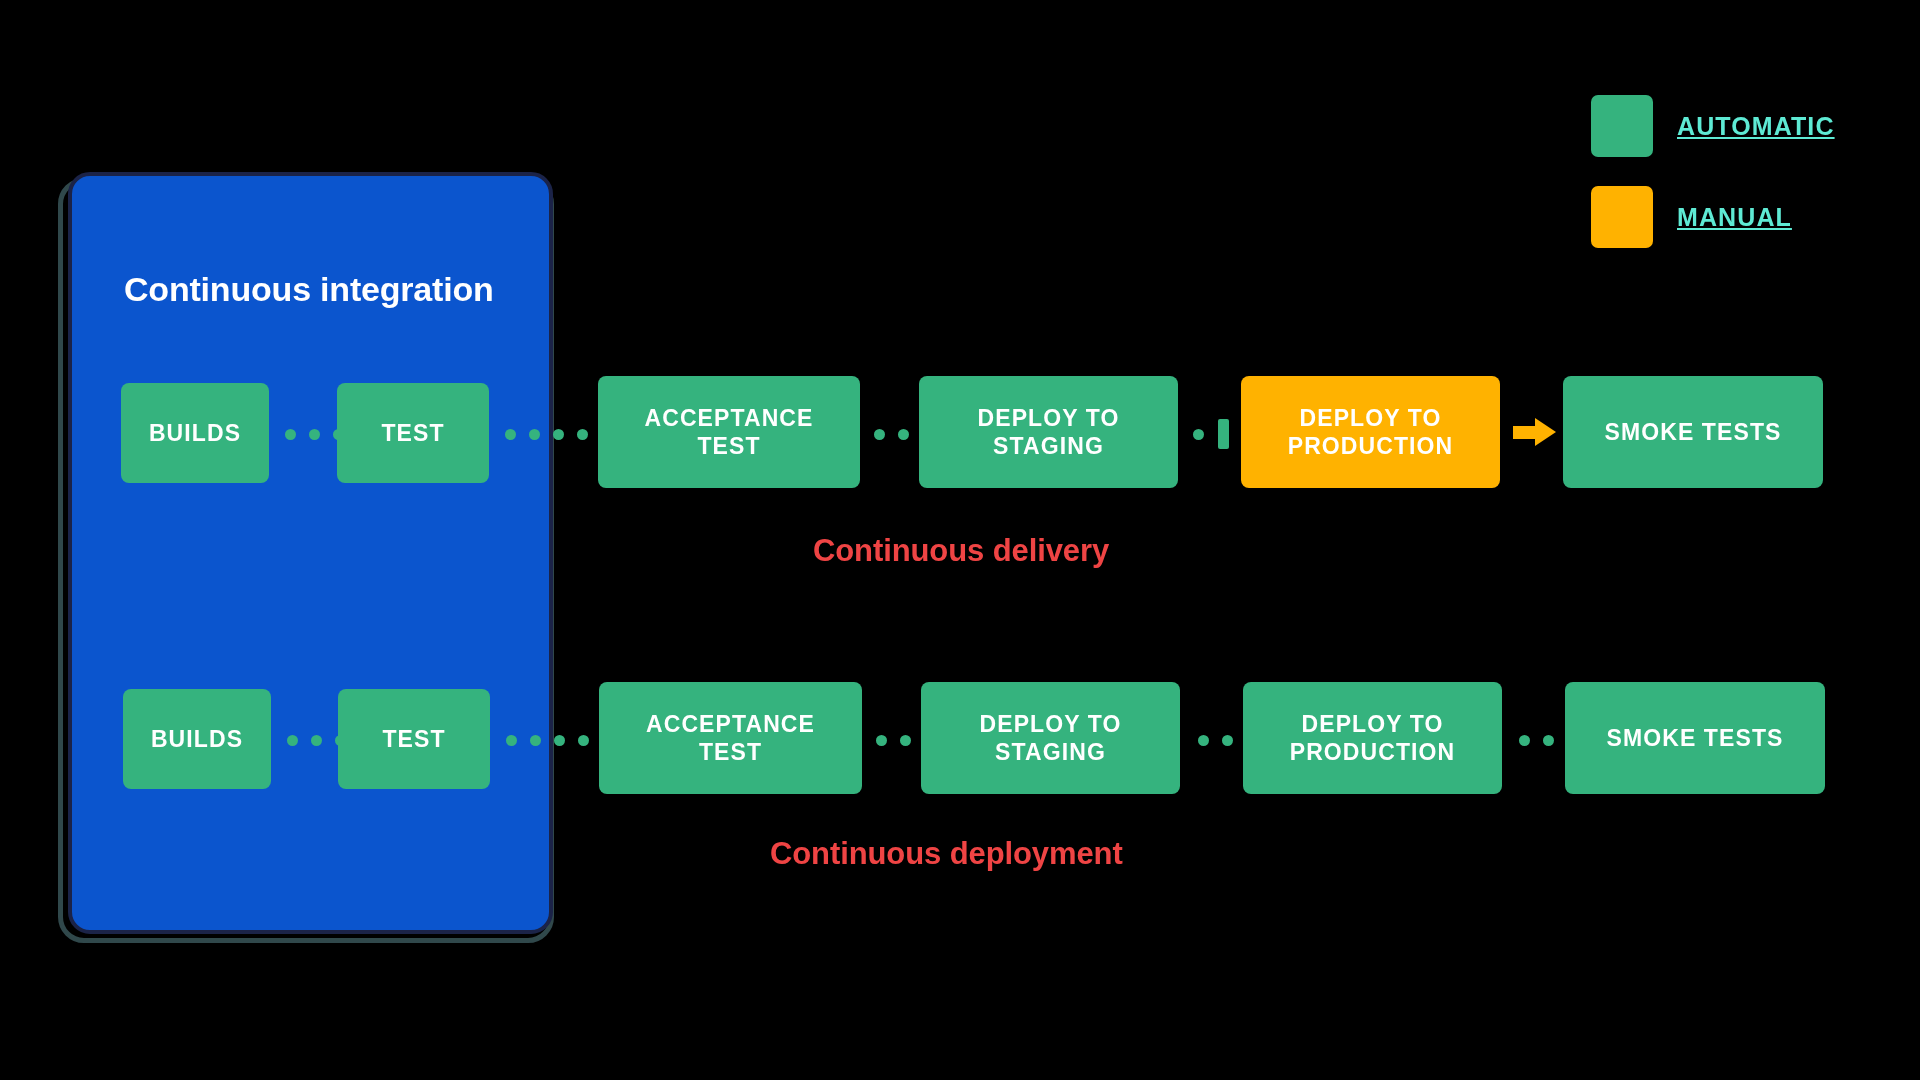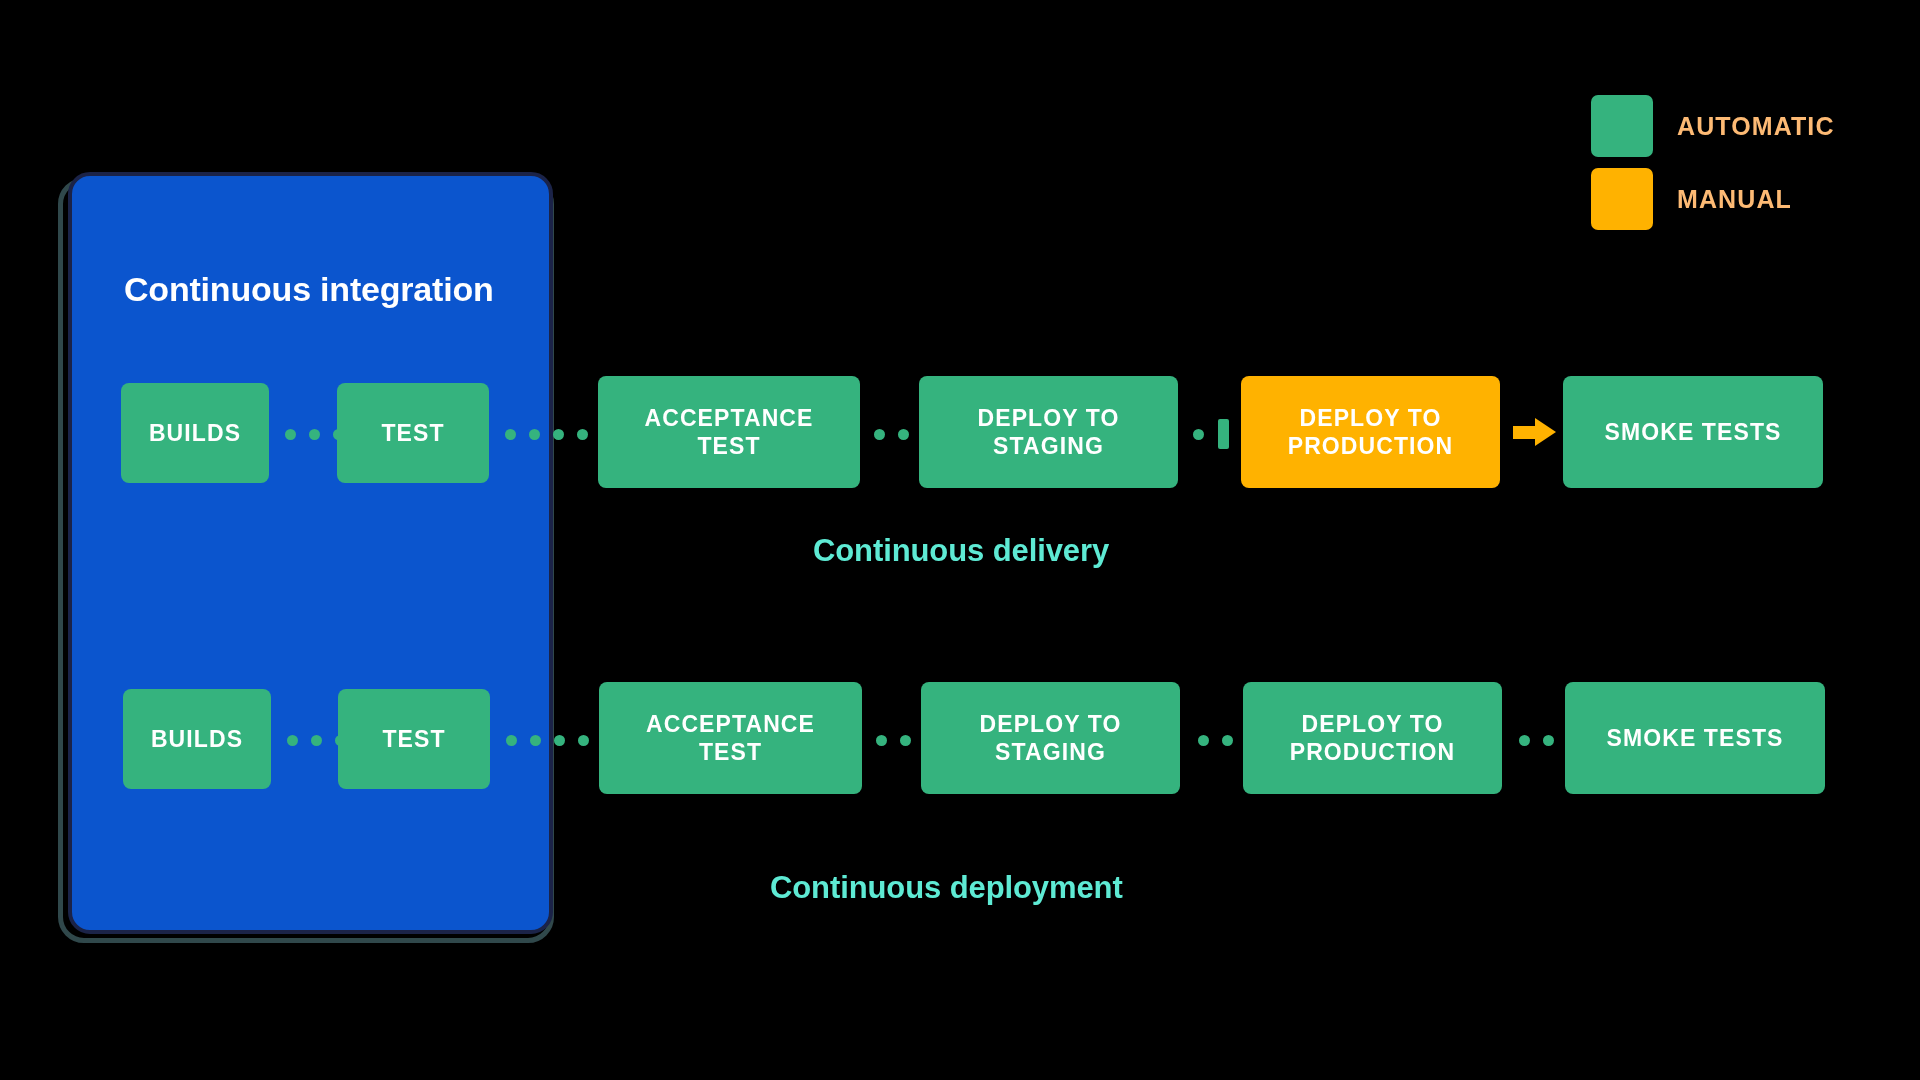--- a/index.html
+++ b/index.html
@@ -116,44 +116,45 @@
     border-top: 14px solid transparent;
     border-bottom: 14px solid transparent;
     border-left: 21px solid #ffb200;
   }
 
   
   .caption {
     position: absolute;
     font-size: 31px;
     font-weight: bold;
-    color: #5eead4;
+    color: #ef4444;
     letter-spacing: -0.1px;
     white-space: nowrap;
   }
 
   
   .legend-row {
     position: absolute;
     display: flex;
     align-items: center;
     gap: 24px;
   }
   .legend-swatch {
     width: 62px;
     height: 62px;
     border-radius: 7px;
     flex: 0 0 auto;
   }
   .legend-label {
     font-size: 25px;
     font-weight: bold;
-    color: #fdba74;
+    color: #5eead4;
     letter-spacing: 1.1px;
     white-space: nowrap;
+    text-decoration: underline;
   }
 </style>
 </head>
 <body>
 
 <div class="canvas">
 
   <div class="ci-outline"></div>
   <div class="ci-panel"></div>
   <div class="ci-title">Continuous integration</div>
@@ -285,25 +286,25 @@
   <div class="dots" style="left:1519px; top:734px;">
     <i></i>
       <i></i>
       <i></i>
   </div>
 
   <div class="node auto" style="left:1565px; top:682px; width:260px; height:112px;">
     <span>SMOKE TESTS</span>
   </div>
 
-  <div class="caption" style="left:770px; top:836px;margin-top:34px;">Continuous deployment</div>
+  <div class="caption" style="left:770px; top:836px;">Continuous deployment</div>
 
   <div class="legend-row" style="left:1591px; top:95px;">
     <span class="legend-swatch" style="background:#35b37e;"></span>
     <span class="legend-label">AUTOMATIC</span>
   </div>
 
-  <div class="legend-row" style="left:1591px; top:168px;text-align:right;">
+  <div class="legend-row" style="left:1591px; top:186px;text-align:right;">
     <span class="legend-swatch" style="background:#ffb200;"></span>
     <span class="legend-label">MANUAL</span>
   </div>
 
 </div>
 
 </body></html>

